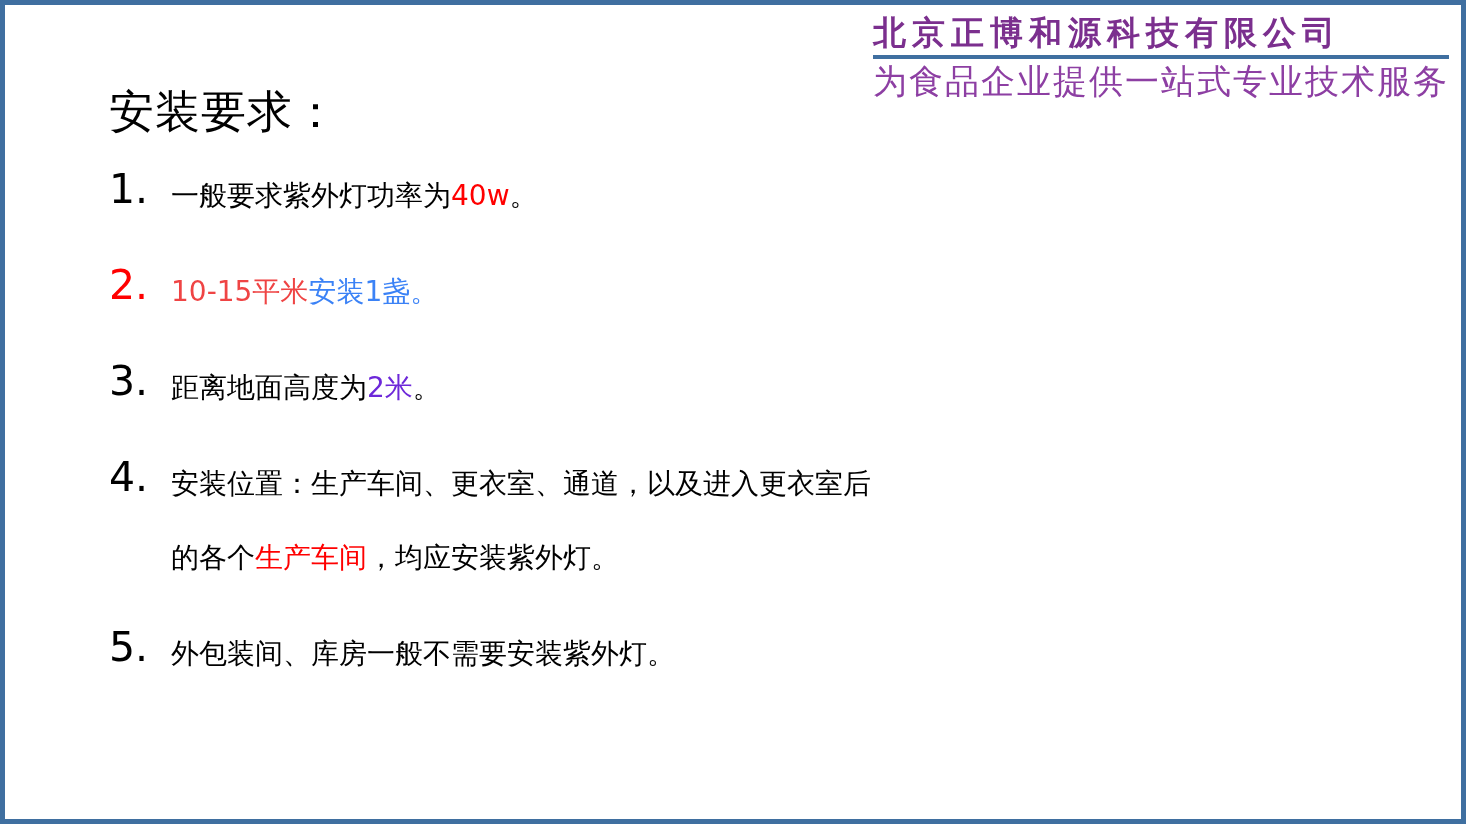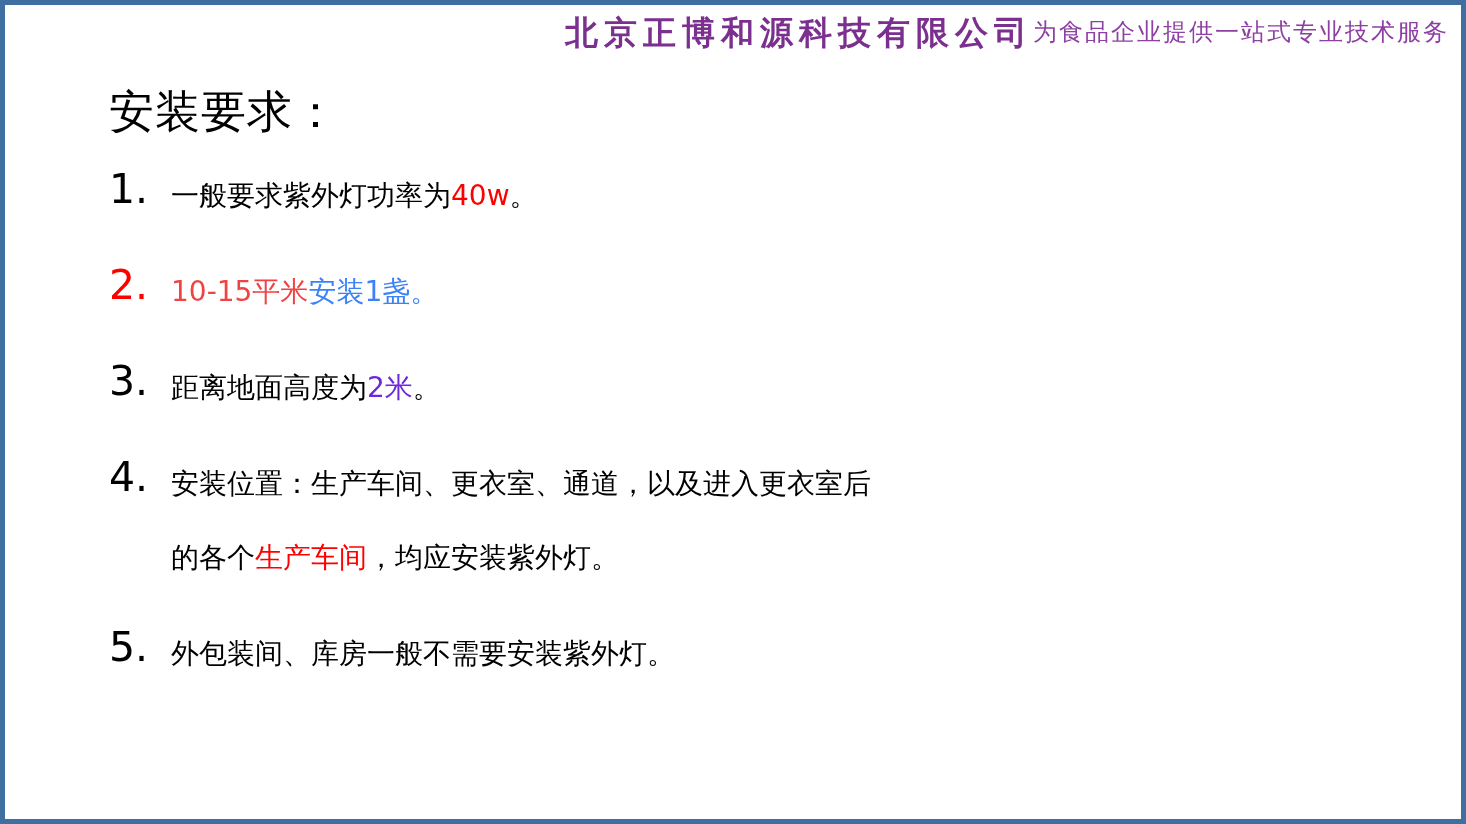--- a/index.html
+++ b/index.html
@@ -54,41 +54,41 @@
     color: #1f3a66;
     letter-spacing: 0px;
     line-height: 1;
     margin-top: 1px;
     white-space: nowrap;
     transform: scaleX(0.92);
   }
 
   #header-text {
     display: flex;
-    flex-direction: row;
+    flex-direction: column;
     padding-top: 4px;
   }
   #company-name {
     font-family: "DejaVu Sans", "Liberation Sans", sans-serif;
     font-size: 33px;
     font-weight: bold;
     color: #7b2f8e;
     letter-spacing: 6px;
     line-height: 40px;
     white-space: nowrap;
   }
   #header-divider {
     height: 4px;
     background: #3f6fa0;
     margin: 2px 0 3px 0;
     width: 100%;
   }
   #company-slogan {
     font-family: "DejaVu Sans", "Liberation Sans", sans-serif;
-    font-size: 24px;
+    font-size: 34px;
     font-weight: normal;
     color: #8d3fa3;
     letter-spacing: 2px;
     line-height: 38px;
     white-space: nowrap;
   }
 
   
   #content {
     position: absolute;

